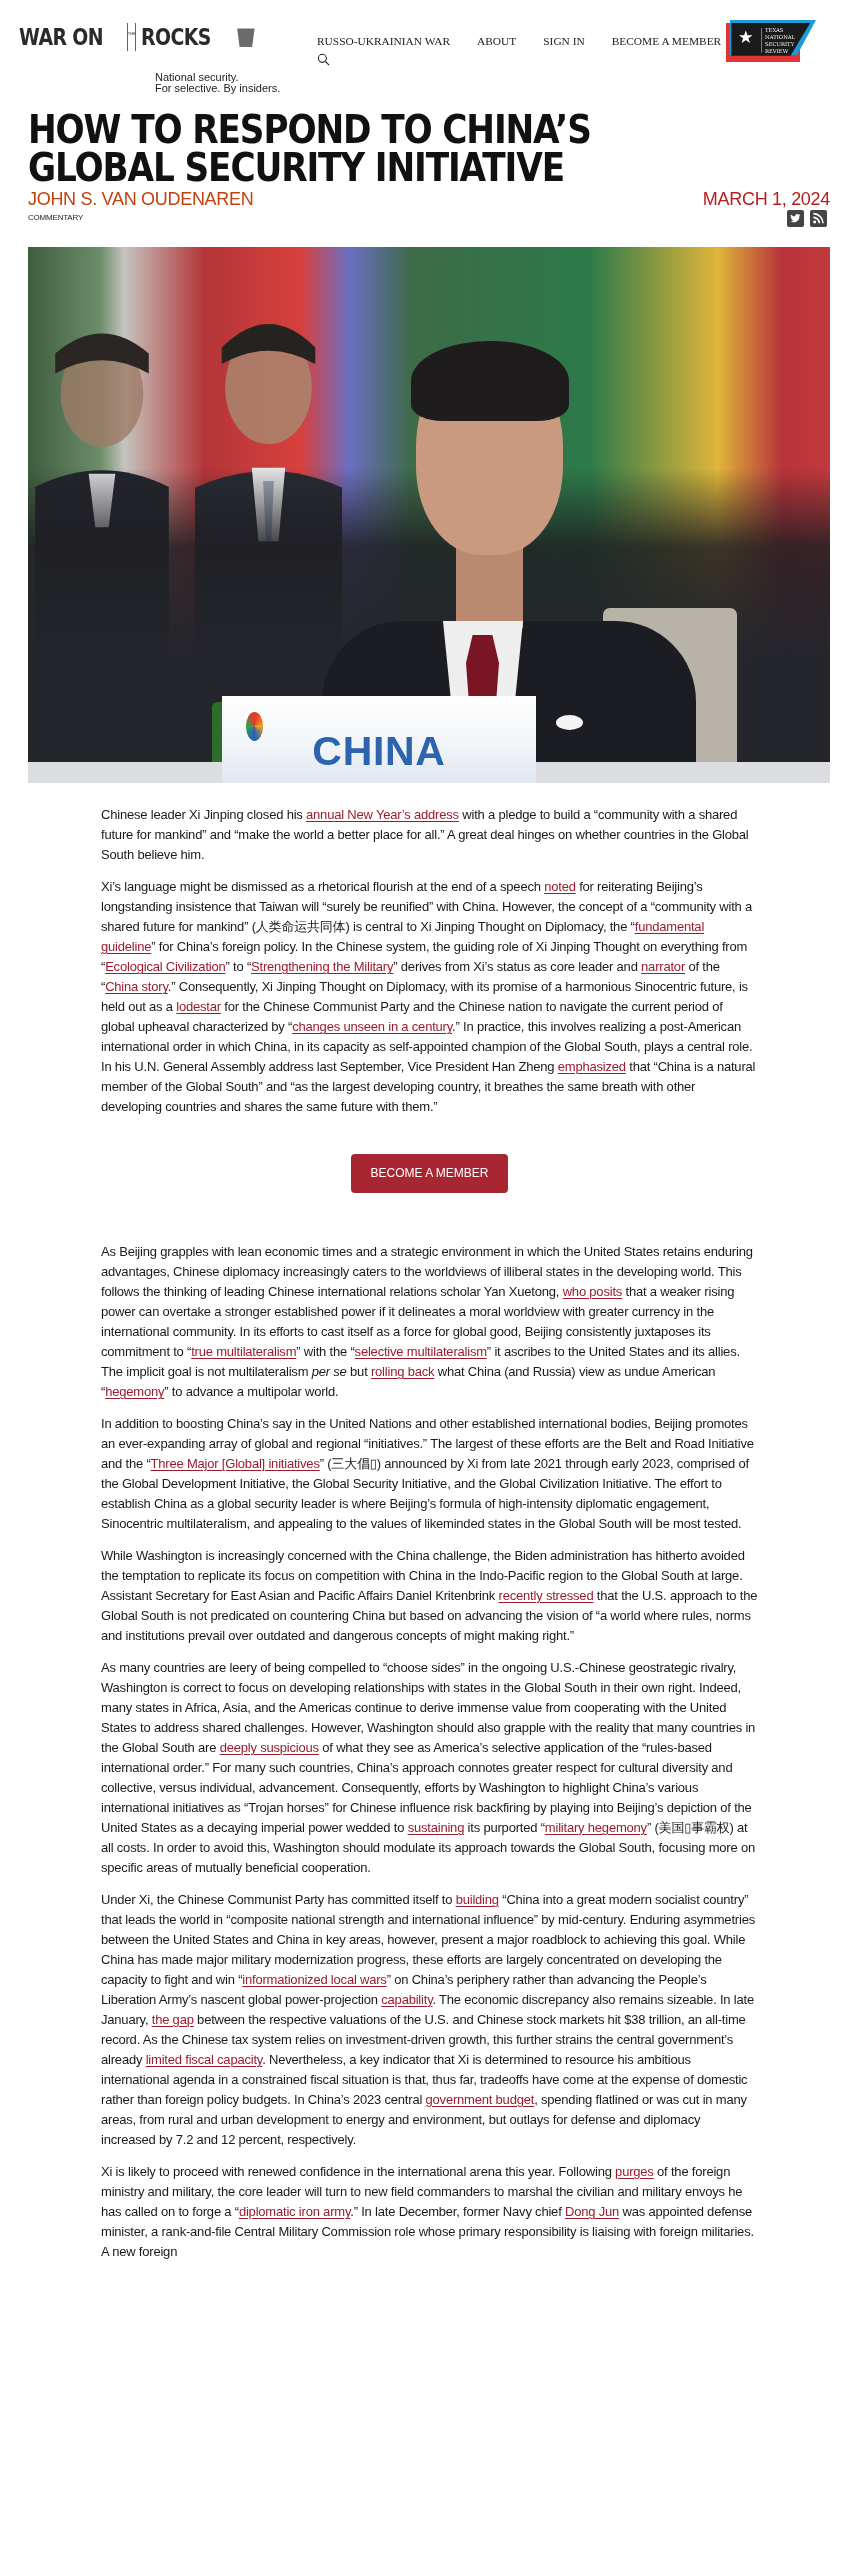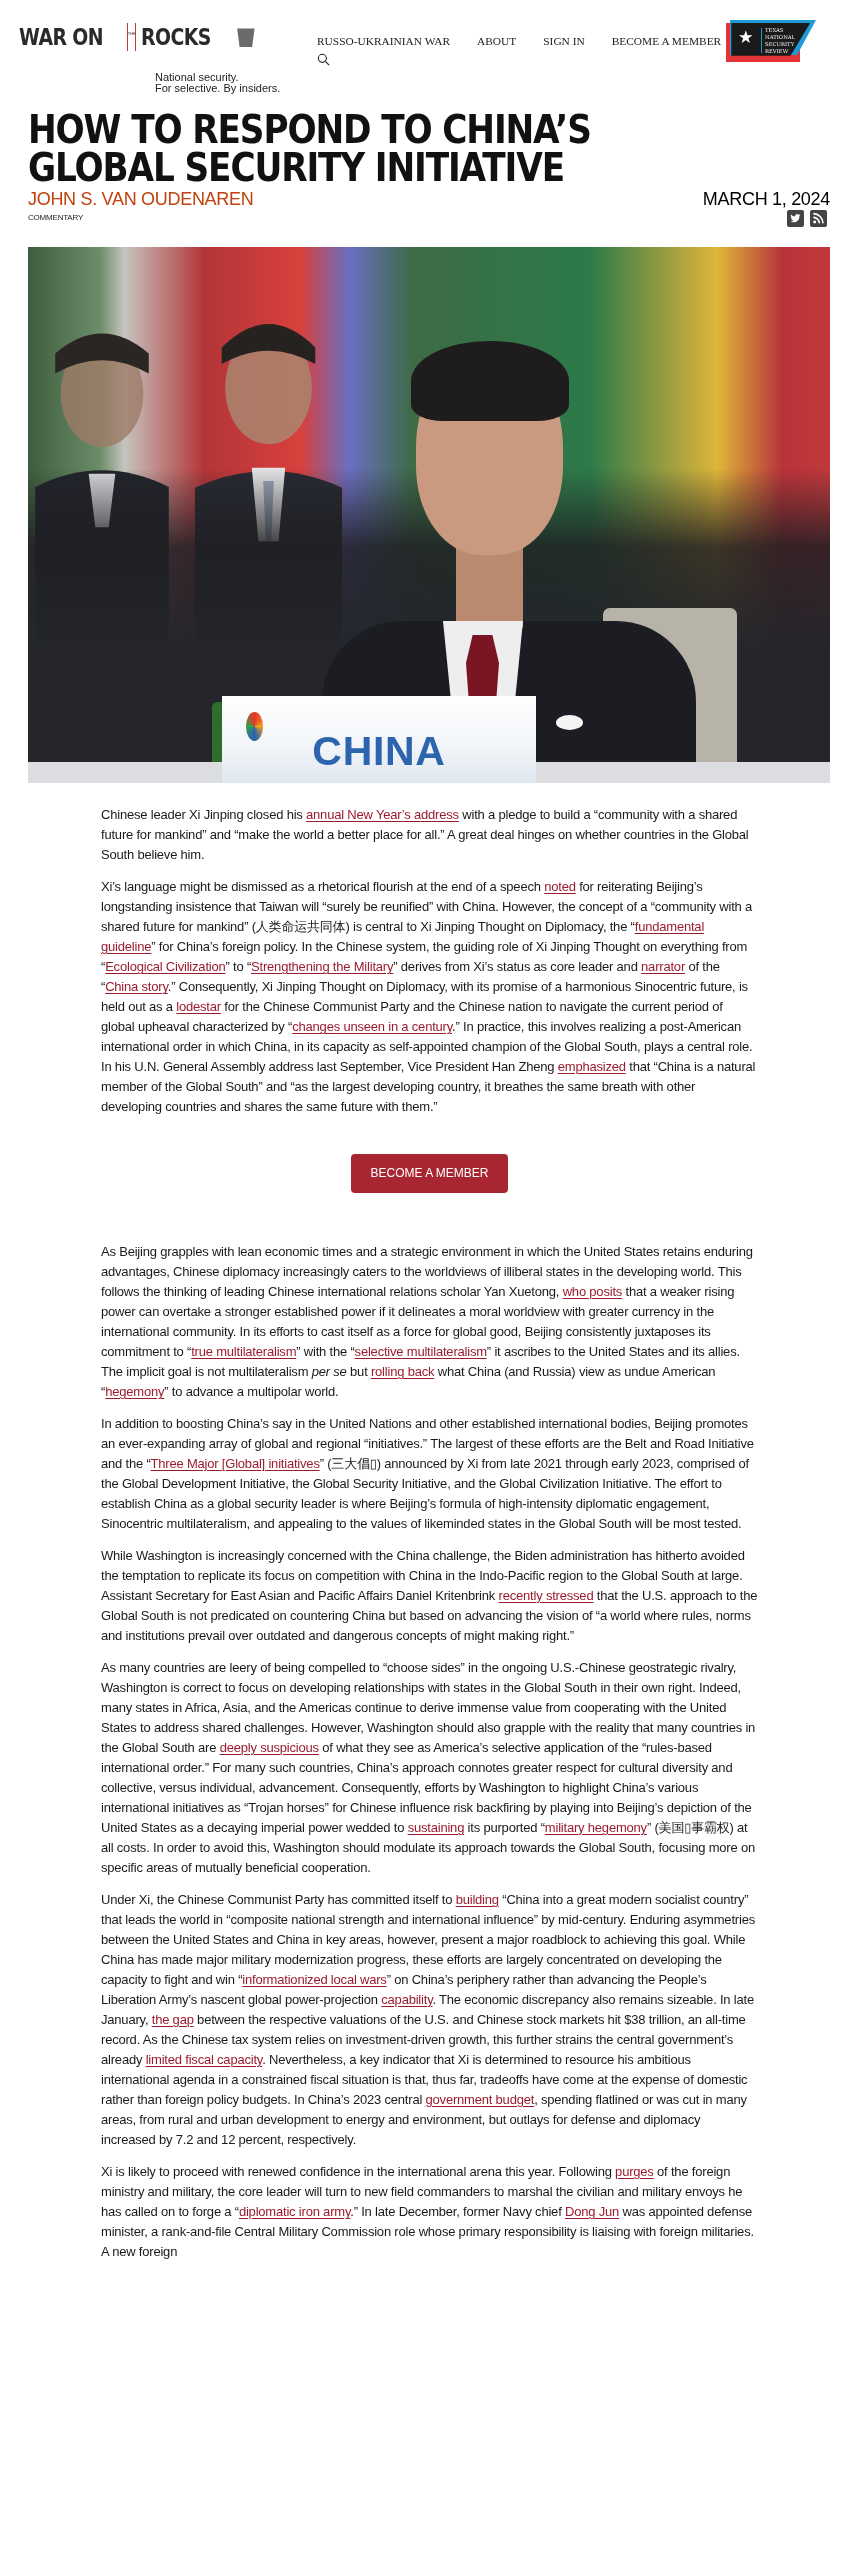--- a/index.html
+++ b/index.html
@@ -44,21 +44,21 @@
   .tnsr .divider { position: absolute; left: 35px; top: 8px; width: 0.7px; height: 25.4px; background: #1e9bd7; }
   .tnsr .text { position: absolute; left: 39px; top: 6.7px; font-family: "DejaVu Serif", serif;
     font-size: 5.3px; line-height: 7px; color: #fff; }
 
   
   .headline { position: absolute; left: 28px; top: 111px; width: 802px;
     font-family: "DejaVu Sans", sans-serif; font-weight: bold; font-size: 39px; line-height: 38px;
     letter-spacing: -1.3px; color: #111; transform: scaleX(0.88); transform-origin: left top; }
   .author { position: absolute; left: 28px; top: 189px; font-size: 18px; color: #c2410c; letter-spacing: -0.3px; }
   .category { position: absolute; left: 28px; top: 213px; font-size: 8px; color: #222; letter-spacing: -0.2px; }
-  .date { position: absolute; right: 29px; top: 189px; font-size: 18px; color: #000000; letter-spacing: -0.3px; }
+  .date { position: absolute; right: 29px; top: 189px; font-size: 18px; color: #b91c1c; letter-spacing: -0.3px; }
   .social { position: absolute; right: 32px; top: 210px; display: flex; gap: 6.7px; }
   .social .ic { width: 16.7px; height: 16.7px; background: #444; border-radius: 2px; position: relative; cursor: pointer; }
 
   
   .hero { position: absolute; left: 28px; top: 247px; width: 802px; height: 536px; overflow: hidden;
     background: #d946ef; }
   .hero .bg { position: absolute; inset: 0;
     background: linear-gradient(90deg, #3e5d3e 0%, #6c8d6a 9%, #c6c4bf 12%, #b33538 22%, #d8403c 34%, #6b6ec2 40%, #3d6b46 48%, #2c7a49 70%, #e0b53a 86%, #b8333a 94%, #c0393c 100%); }
   .hero .fog { position: absolute; left: 0; top: 221px; width: 100%; height: 316px;
     background: linear-gradient(180deg, rgba(40,40,44,0) 0%, rgba(30,30,34,0.85) 25%, #24262c 60%); }

